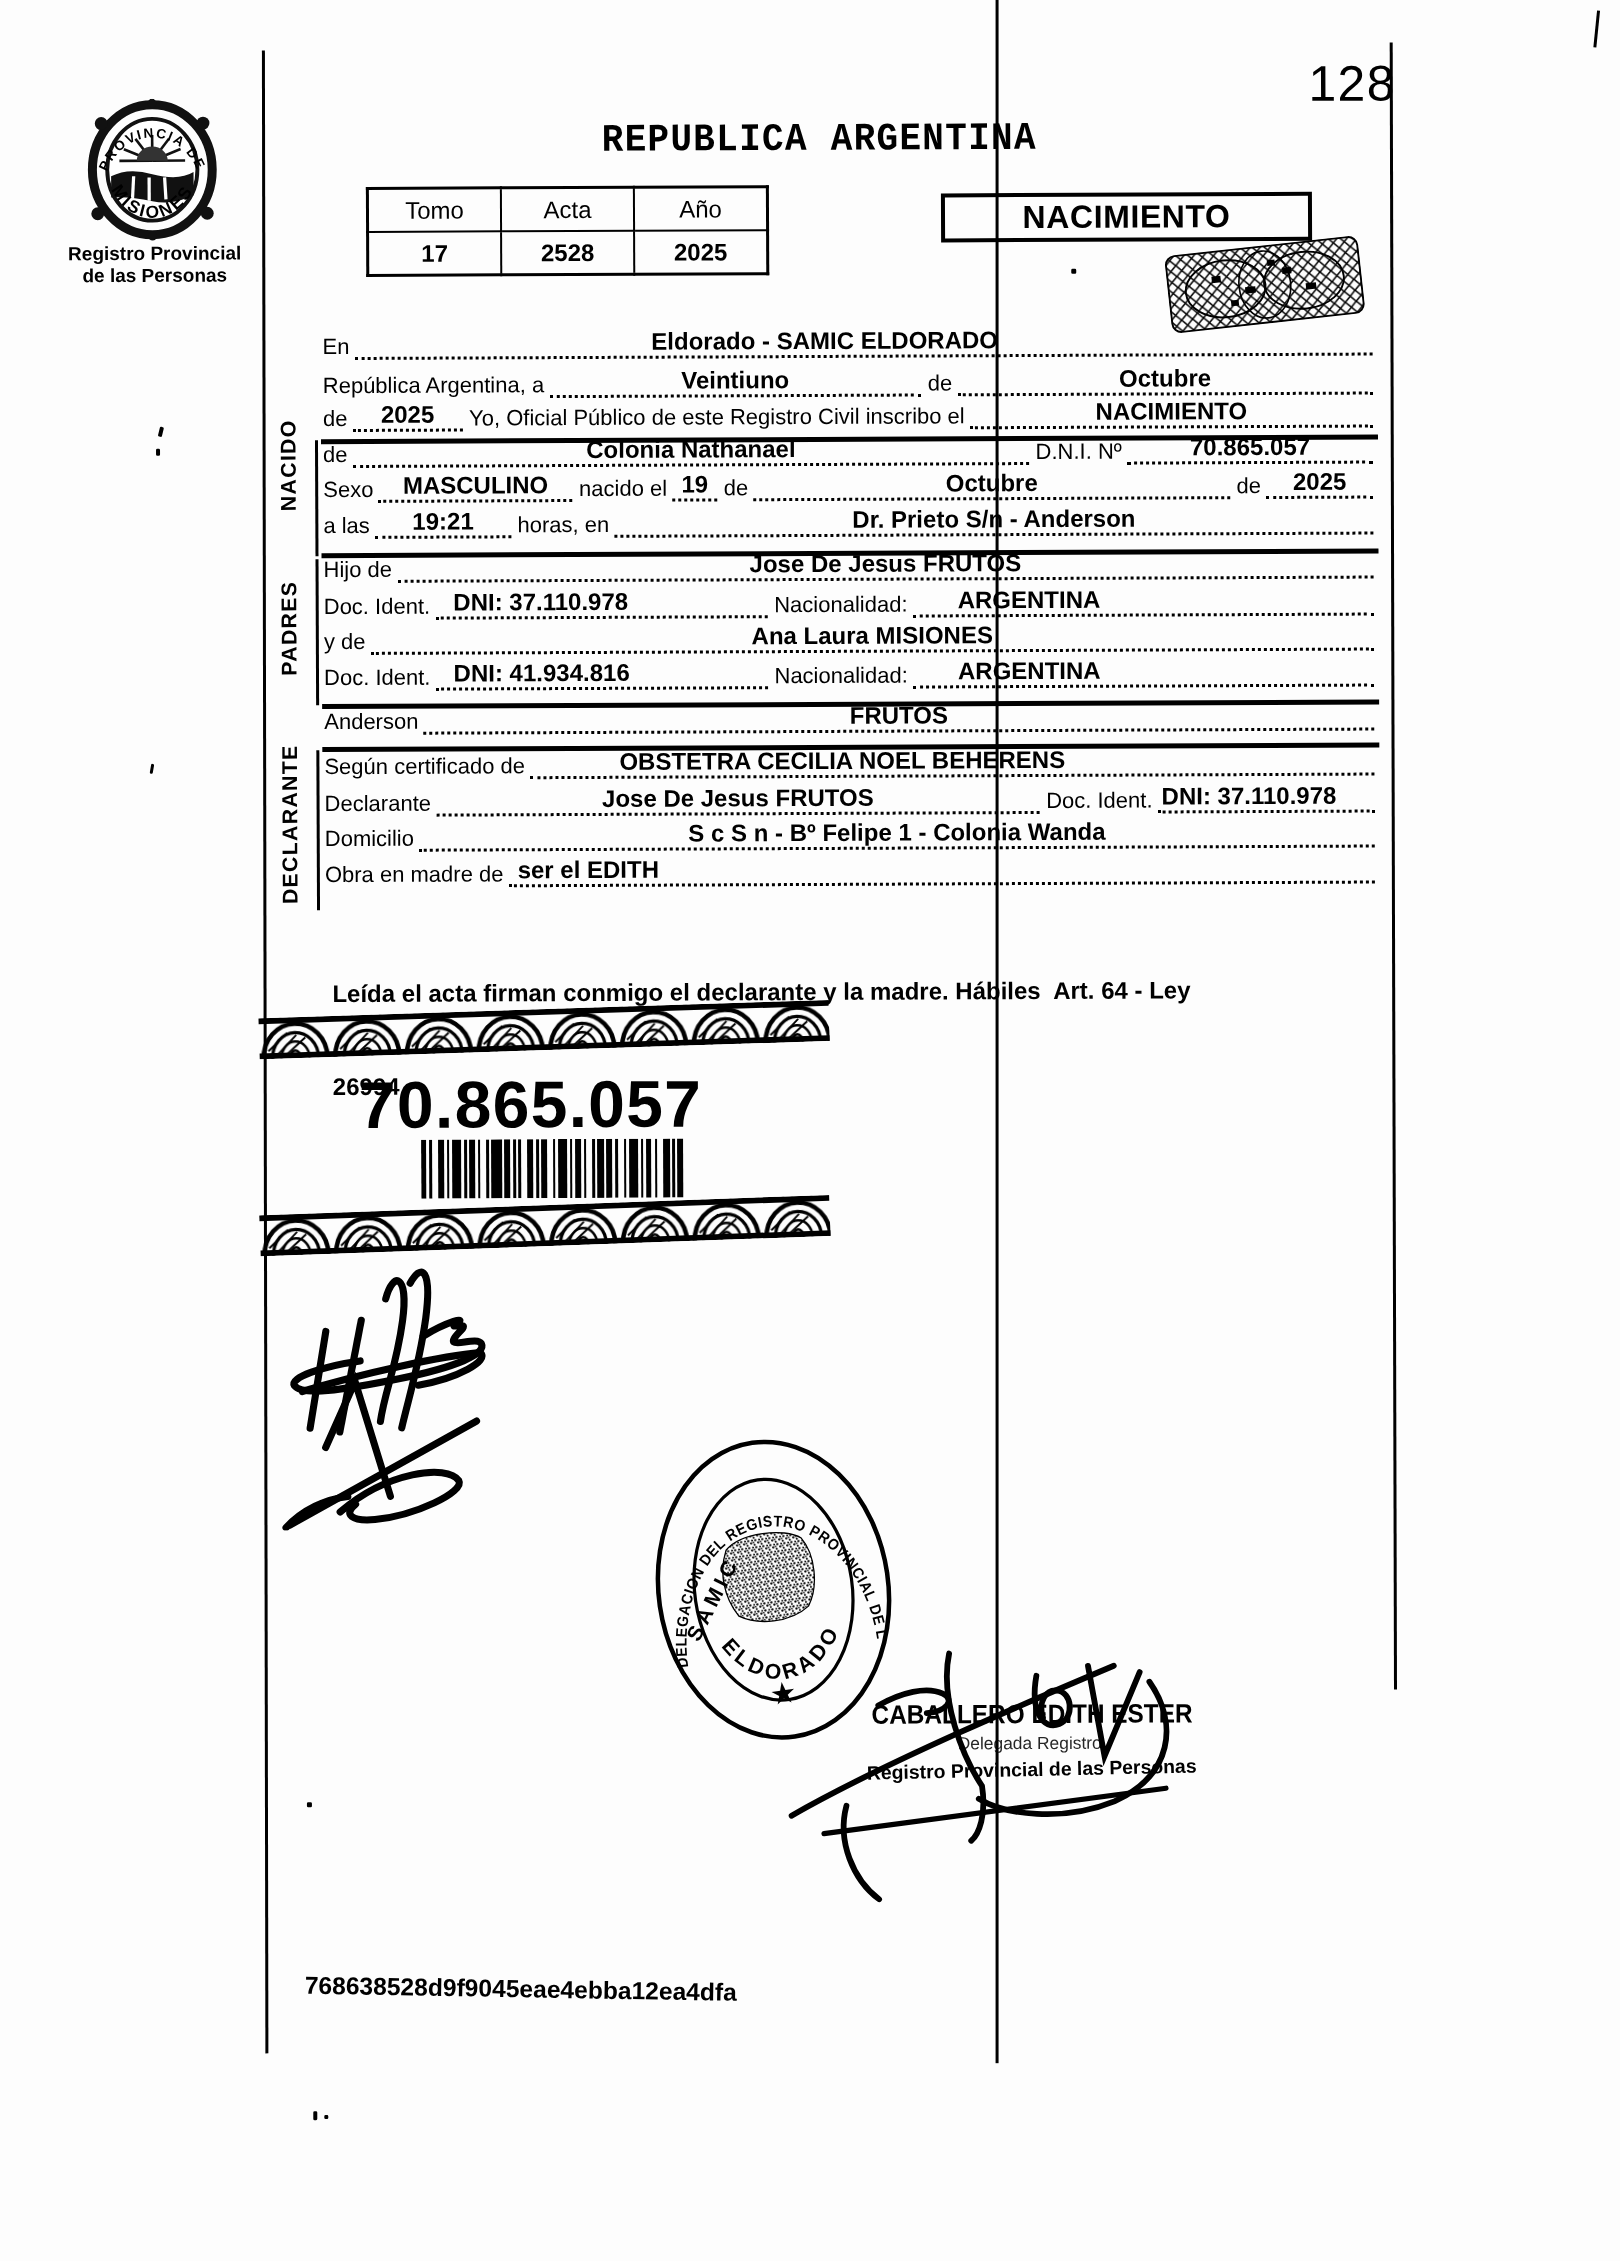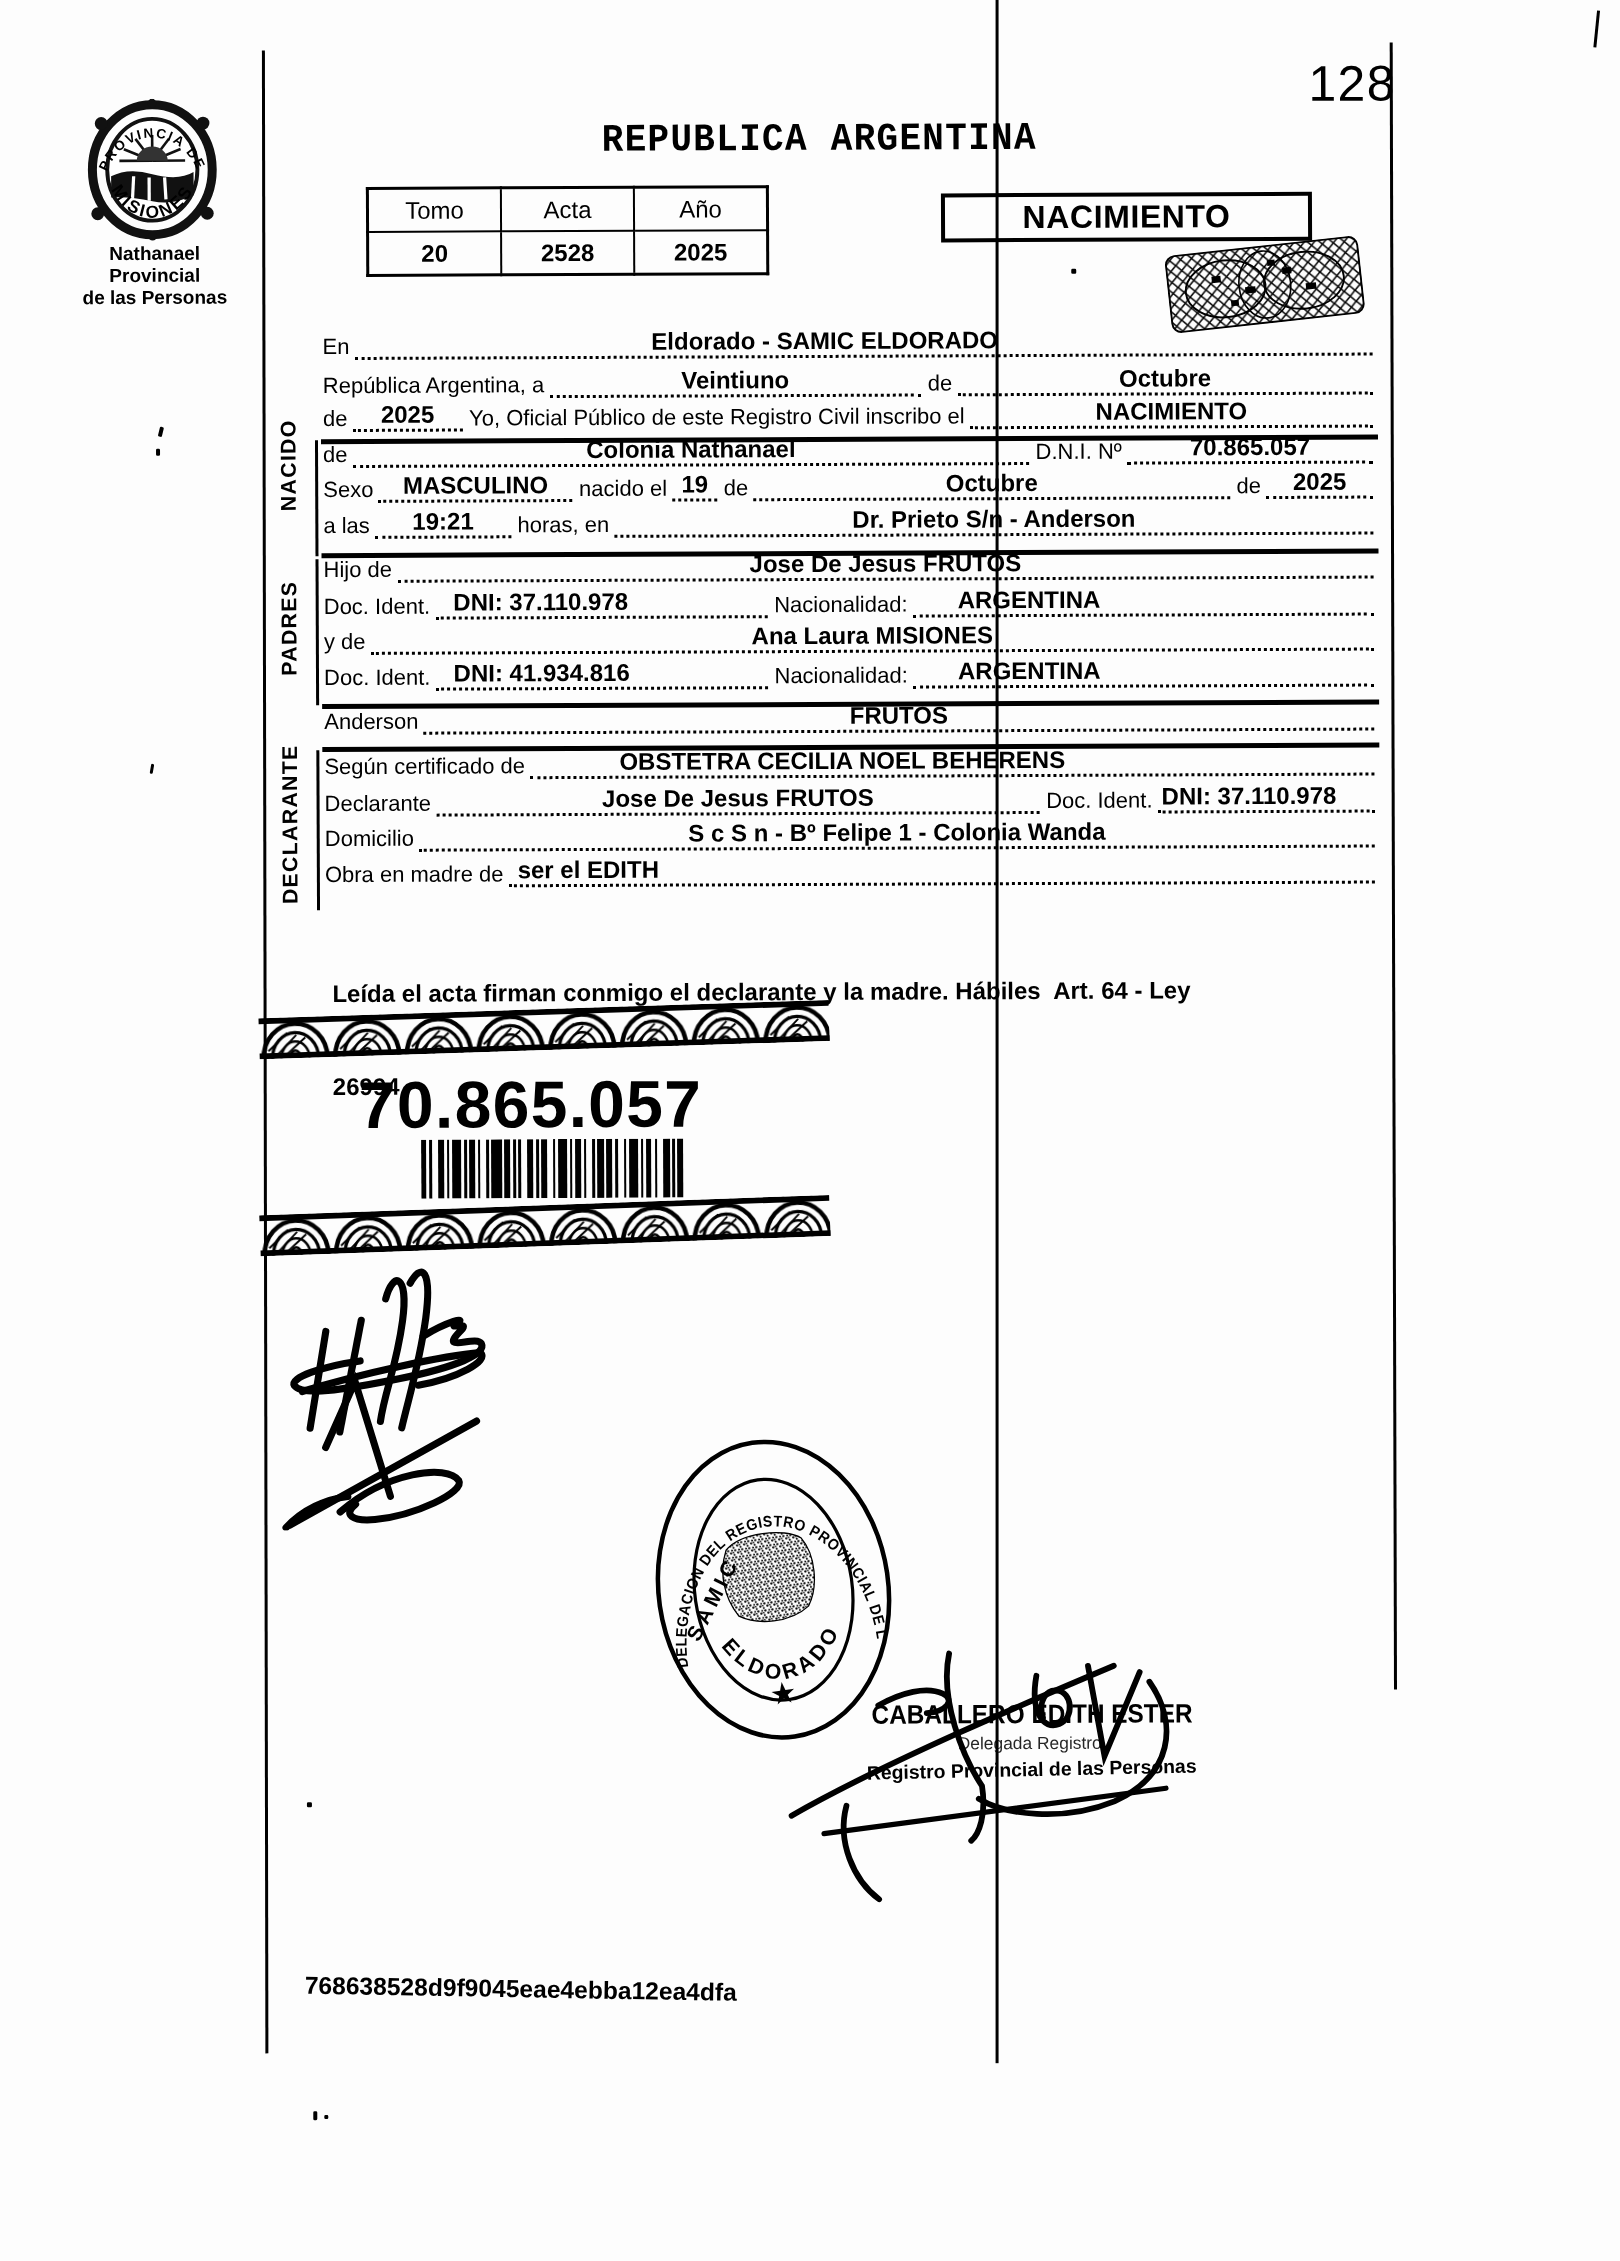--- a/index.html
+++ b/index.html
@@ -107,35 +107,35 @@
         <path id="lg-bot" d="M 40,126 A 72,82 0 0 0 178,126" fill="none"></path>
       </defs>
       <text font-size="21" font-weight="700" letter-spacing="3">
         <textPath href="#lg-top" startOffset="50%" text-anchor="middle">PROVINCIA DE</textPath>
       </text>
       <text font-size="27" font-weight="700" letter-spacing="4">
         <textPath href="#lg-bot" startOffset="50%" text-anchor="middle">MISIONES</textPath>
       </text>
     </svg>
     <div class="abs caption" style="left:68px;top:240px;width:181px;">
-      <div>Nathanael Provincial</div>
+      <div>Registro Provincial</div>
       <div>de las Personas</div>
     </div>
 
     <div class="abs doc-title" style="left:606px;top:119px;">REPUBLICA ARGENTINA</div>
 
     <table class="rectable abs" style="left:370px;top:185px;">
       <tbody>
           <tr>
         <td>Tomo</td>
         <td>Acta</td>
         <td>Año</td>
       </tr>
       <tr class="vals">
-        <td>20</td>
+        <td>17</td>
         <td>2528</td>
         <td>2025</td>
       </tr>
     </tbody>
       </table>
 
     <div class="abs actbox" style="left:945px;top:194px;width:363px;height:41px;">NACIMIENTO</div>
 
     <svg class="abs" style="left:1171px;top:247px;transform:rotate(-6deg);" width="195" height="79" viewBox="0 0 302 122">
       <rect x="2" y="2" width="298" height="118" rx="14" fill="url(#mesh)" stroke="#000" stroke-width="3"></rect>

